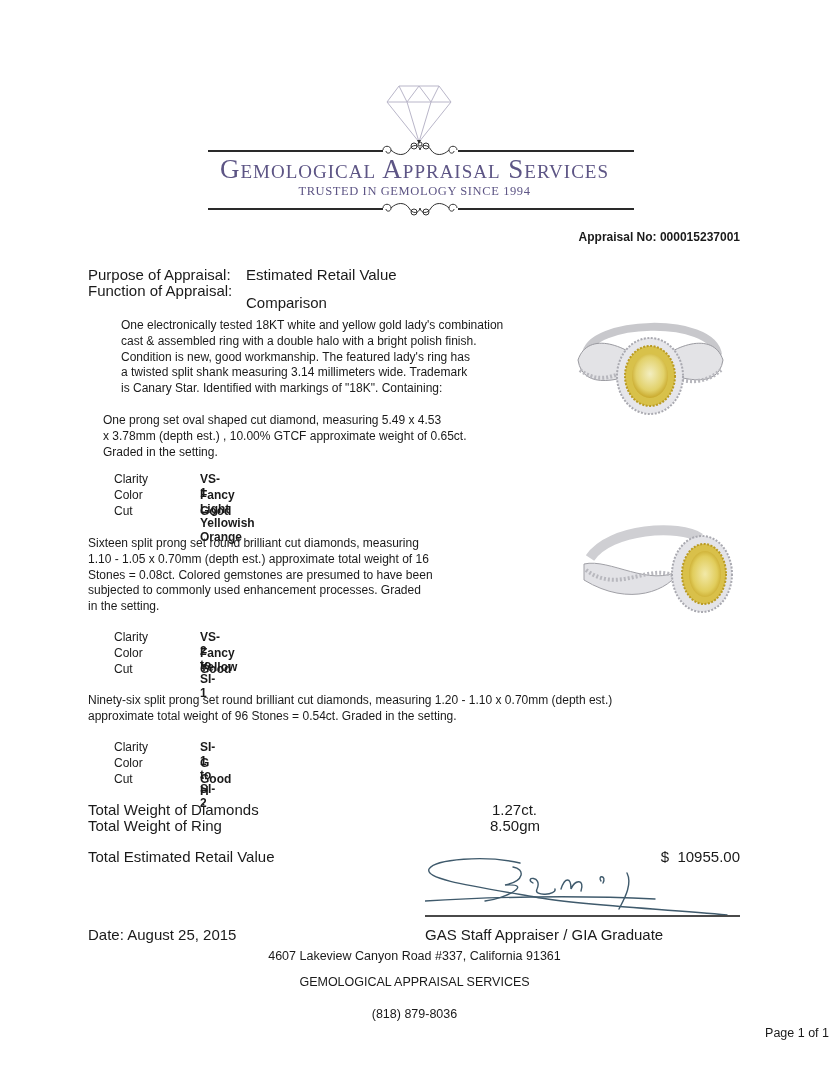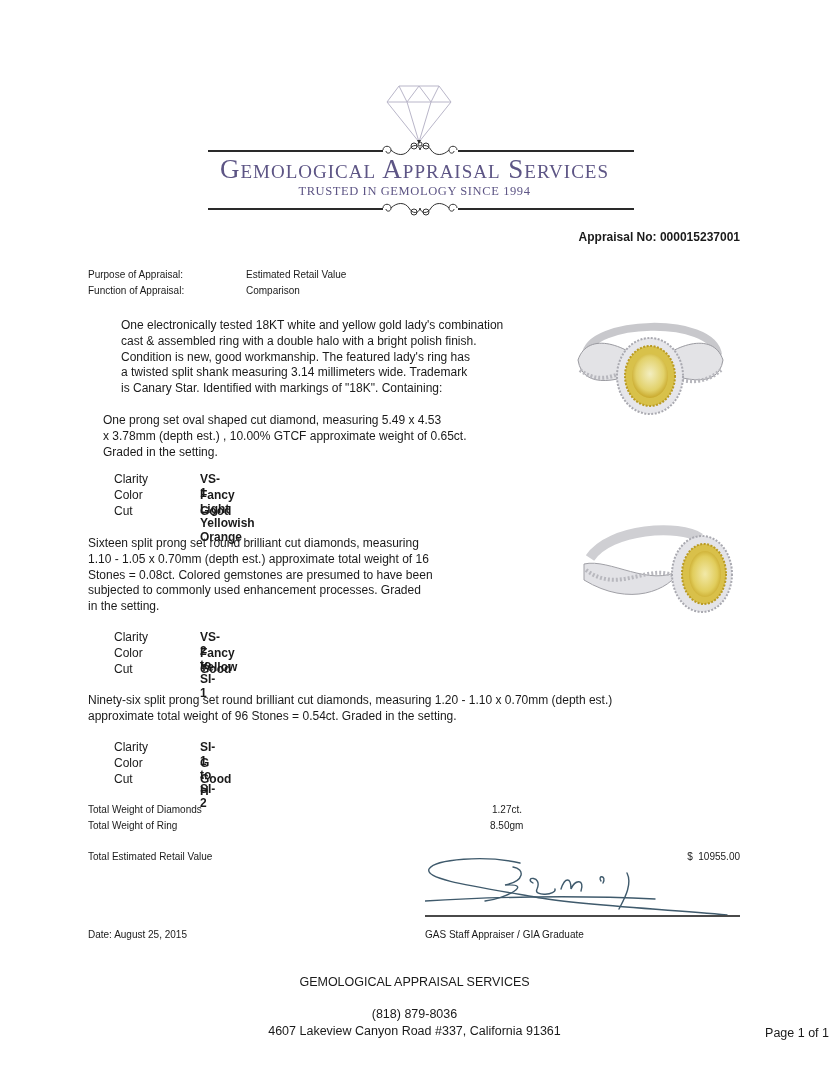--- a/index.html
+++ b/index.html
@@ -10,21 +10,21 @@
   #logo-diamond { left: 385px; top: 82px; width: 68px; height: 62px; }
   .rule { position: absolute; height: 1.5px; background: #2a2a2a; }
   .scroll { position: absolute; }
   #company-name { left: 0; width: 829px; top: 154px; text-align: center;
     font-family: "Liberation Serif", serif; font-size: 27px; letter-spacing: 1px;
     color: #5d5585; font-variant: small-caps; }
   #tagline { left: 0; width: 829px; top: 184px; text-align: center;
     font-family: "Liberation Serif", serif; font-size: 12.5px; letter-spacing: 0.6px;
     color: #5d5585; }
   #appraisal-no { right: 89px; top: 230px; font-size: 12px; font-weight: bold; }
-  .label { font-size: 10px; line-height: 14.5px; }
+  .label { font-size: 15px; line-height: 14.5px; }
   .bold { font-weight: normal; }
   .para { left: 88px; font-size: 12px; line-height: 15.8px; white-space: pre-line; }
   .grade-row { position: absolute; font-size: 12px; }
   .grade-key { position: absolute; left: 114px; }
   .grade-val { position: absolute; left: 200px; font-weight: bold; }
   .ring { position: absolute; }
   #signature-line { left: 425px; top: 915px; width: 315px; height: 1.5px; background: #4a4a4a; }
   .footer { position: absolute; left: 0; width: 829px; text-align: center; font-size: 12.5px; line-height: 15.5px; }
 </style>
 </head>
@@ -67,21 +67,21 @@
     <circle cx="34" cy="13" r="3"></circle>
       <circle cx="46" cy="13" r="3"></circle>
   </g>
 </svg>
 
 <div class="abs" id="appraisal-no">Appraisal No: 000015237001</div>
 
 <div class="abs label" style="left:88px; top:268px;">Purpose of Appraisal:</div>
 <div class="abs label bold" style="left:246px; top:268px;">Estimated Retail Value</div>
 <div class="abs label" style="left:88px; top:284px;">Function of Appraisal:</div>
-<div class="abs label bold" style="left:246px; top:284px;">Comparison</div>
+<div class="abs label bold" style="left:246px; top:296px;">Comparison</div>
 
 <div class="abs para" style="top:318px;margin-left:33px;">One electronically tested 18KT white and yellow gold lady's combination
 cast &amp; assembled ring with a double halo with a bright polish finish.
 Condition is new, good workmanship. The featured lady's ring has
 a twisted split shank measuring 3.14 millimeters wide. Trademark
 is Canary Star. Identified with markings of "18K".  Containing:</div>
 
 <div class="abs para" style="top:413px;margin-left:15px;">One prong set oval shaped cut diamond, measuring 5.49 x 4.53
 x 3.78mm (depth est.) , 10.00% GTCF approximate weight of 0.65ct.
 Graded in the setting.</div>
@@ -180,15 +180,15 @@
   </defs>
   <path d="M20,40 C40,10 110,6 130,20" fill="none" stroke="#cfcfd3" stroke-width="10"></path>
   <path d="M14,46 C40,40 80,70 110,52 C100,72 60,90 14,62 Z" fill="#e2e2e6" stroke="#a0a0a6" stroke-width="1"></path>
   <path d="M16,52 C50,78 80,42 108,60" fill="none" stroke="#b8b8be" stroke-width="4" stroke-dasharray="2 2"></path>
   <ellipse cx="132" cy="56" rx="30" ry="38" fill="#e4e4e8" stroke="#a9a9b0" stroke-width="2" stroke-dasharray="2 1.5"></ellipse>
   <ellipse cx="134" cy="56" rx="22" ry="30" fill="#d9c04a" stroke="#b99a22" stroke-width="2" stroke-dasharray="2 1.5"></ellipse>
   <ellipse cx="135" cy="56" rx="16" ry="23" fill="url(#cs2)"></ellipse>
 </svg>
 
 <div class="footer" style="top:975px;">GEMOLOGICAL APPRAISAL SERVICES</div>
-<div class="footer" style="top:1024px;">4607 Lakeview Canyon Road #337, California 91361</div>
+<div class="footer" style="top:949px;">4607 Lakeview Canyon Road #337, California 91361</div>
 <div class="footer" style="top:1007px;">(818) 879-8036</div>
 <div class="footer bold" style="top:1026px;text-align:right;">Page 1 of 1</div>
 
 </body></html>

